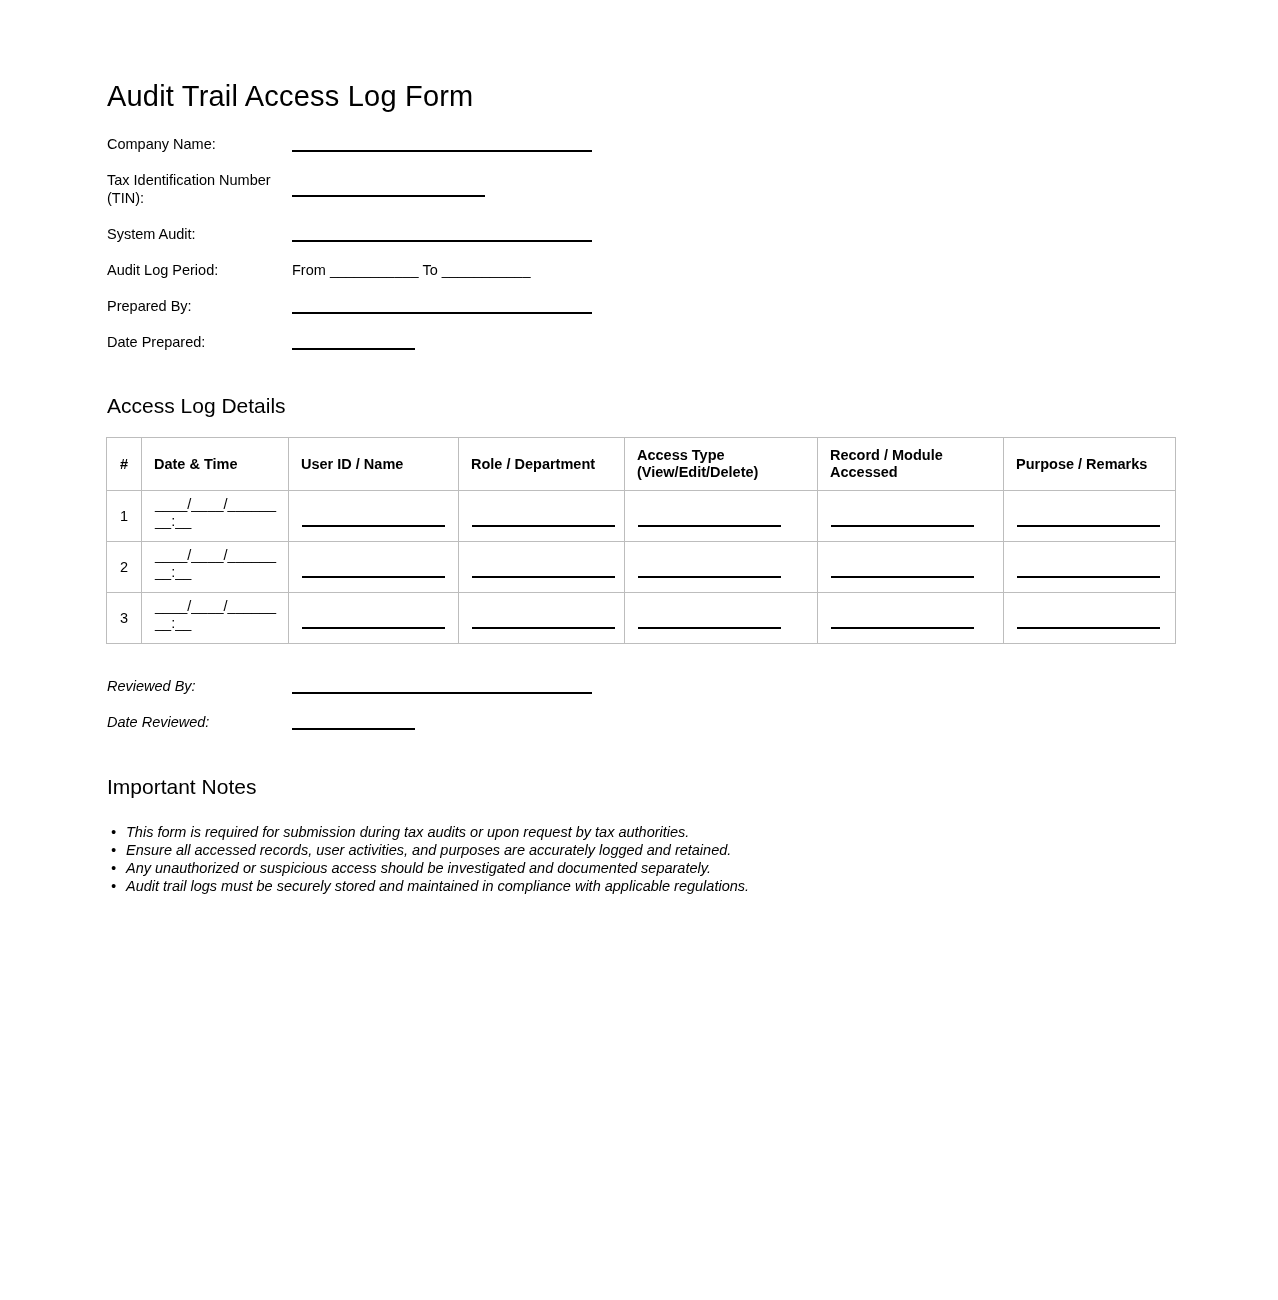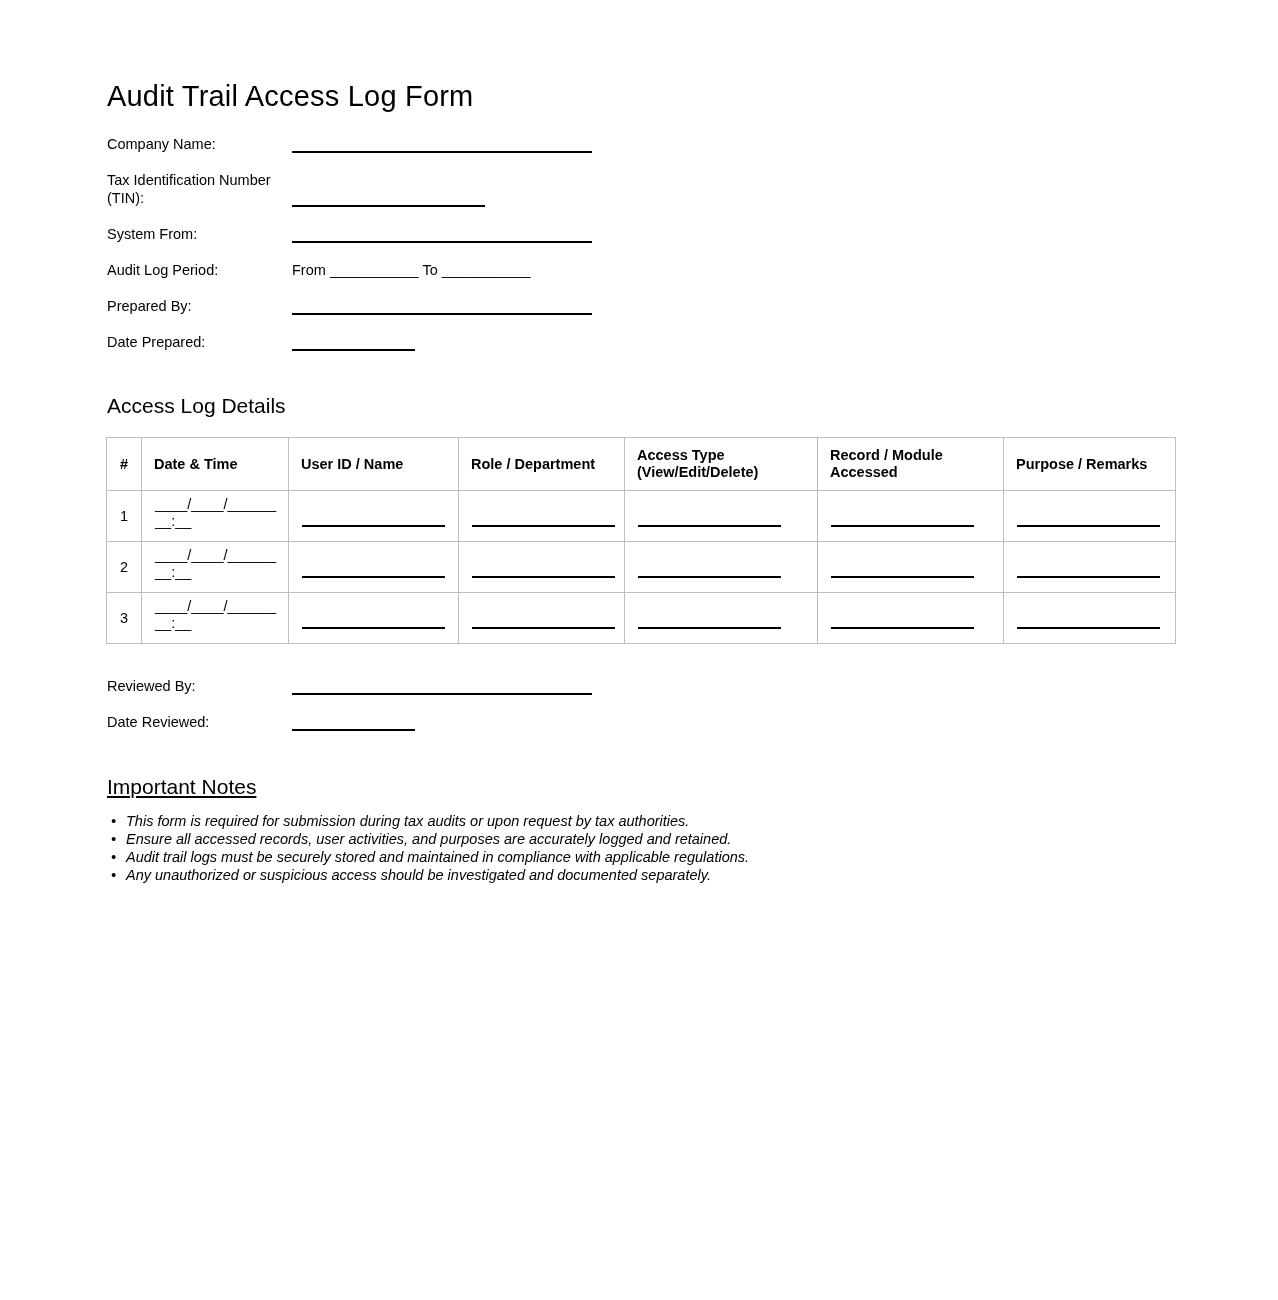--- a/index.html
+++ b/index.html
@@ -13,23 +13,23 @@
   .page { width:1278px; height:1300px; padding:79px 16px 0 107px; overflow:hidden; }
 
   h1.doc-title {
     font-size:29px; font-weight:400; line-height:34px;
     margin-bottom:22px; letter-spacing:0.2px;
   }
   h2.section-title {
     font-size:21px; font-weight:400; line-height:25px;
   }
   .h2-access { margin-top:42px; margin-bottom:19px; }
-  .h2-notes  { margin-top:43px; margin-bottom:13px;text-decoration:underline; }
+  .h2-notes  { margin-top:43px; margin-bottom:24px; }
 
-  .field-row { display:flex; align-items:flex-end; line-height:18px; margin-bottom:18px; }
+  .field-row { display:flex; align-items:center; line-height:18px; margin-bottom:18px; }
   .field-row:last-child { margin-bottom:0; }
   .field-label { width:185px; flex:0 0 185px; padding-right:10px; }
   .blank-line { display:inline-block; height:15px; border-bottom:2px solid #000; }
   .w-lg { width:300px; }
   .w-md { width:193px; }
   .w-sm { width:123px; }
   .period-value span { white-space:pre; }
 
   table.log-table {
     border-collapse:collapse; table-layout:fixed;
@@ -40,21 +40,21 @@
     font-weight:700; text-align:left; vertical-align:middle;
     height:53px; padding:4px 10px 4px 12px; line-height:17px;
   }
   .log-table th.col-num { text-align:center; padding:4px 2px; }
   .log-table td { height:51px; }
   .log-table td.num { text-align:center; vertical-align:middle; }
   .log-table td.date { vertical-align:top; padding:5px 4px 0 13px; line-height:17px; white-space:pre;margin-top:47px; }
   .log-table td.blank { vertical-align:bottom; padding:0 0 11px 13px; }
   .cell-line { display:inline-block; width:143px; height:0; border-bottom:2px solid #000; }
 
-  .review-block { margin-top:33px; }
+  .review-block { margin-top:33px;font-style:italic; }
 
   ul.notes-list { list-style:none; }
   ul.notes-list li { position:relative; padding-left:19px; line-height:18px;font-style:italic; }
   ul.notes-list li::before { content:"\2022"; position:absolute; left:4px; top:0; }
 </style>
 </head>
 <body>
 
 <div class="page">
 
@@ -65,21 +65,21 @@
       <div class="field-label">Company Name:</div>
       <span class="blank-line w-lg"></span>
     </div>
 
     <div class="field-row">
       <div class="field-label">Tax Identification Number (TIN):</div>
       <span class="blank-line w-md"></span>
     </div>
 
     <div class="field-row">
-      <div class="field-label">System From:</div>
+      <div class="field-label">System Audit:</div>
       <span class="blank-line w-lg"></span>
     </div>
 
     <div class="field-row">
       <div class="field-label">Audit Log Period:</div>
       <div class="period-value">
         <span>From</span>
         <span>___________</span>
         <span>To</span>
         <span>___________</span>
@@ -160,17 +160,17 @@
       <div class="field-label">Date Reviewed:</div>
       <span class="blank-line w-sm"></span>
     </div>
   </div>
 
   <h2 class="section-title h2-notes">Important Notes</h2>
 
   <ul class="notes-list">
     <li>This form is required for submission during tax audits or upon request by tax authorities.</li>
     <li>Ensure all accessed records, user activities, and purposes are accurately logged and retained.</li>
+    <li>Any unauthorized or suspicious access should be investigated and documented separately.</li>
     <li>Audit trail logs must be securely stored and maintained in compliance with applicable regulations.</li>
-    <li>Any unauthorized or suspicious access should be investigated and documented separately.</li>
   </ul>
 
 </div>
 
 </body></html>

